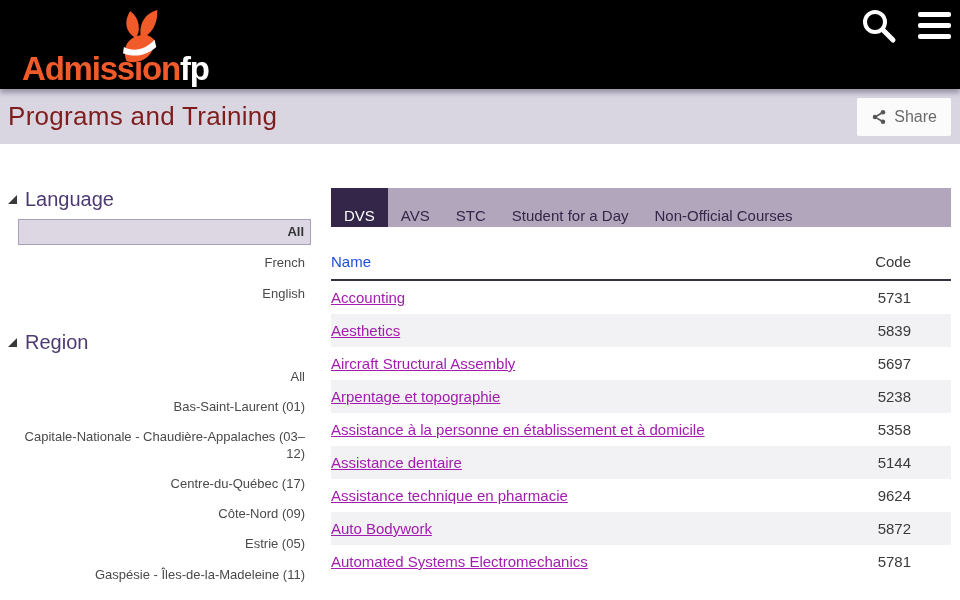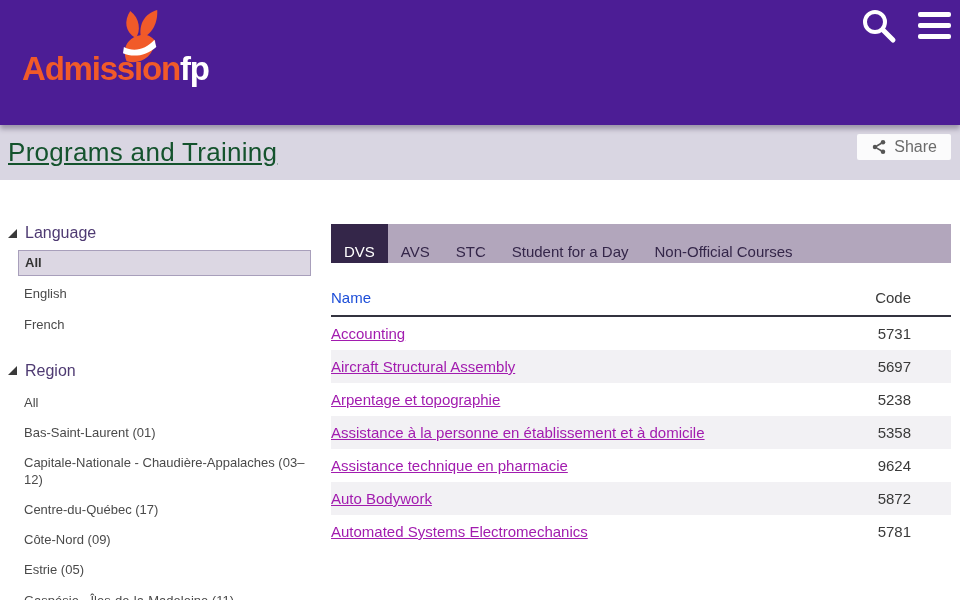--- a/index.html
+++ b/index.html
@@ -6,22 +6,22 @@
   html, body { margin: 0; padding: 0; }
   body {
     width: 960px; height: 600px; overflow: hidden;
     background: #ffffff;
     font-family: "Liberation Sans", sans-serif;
     color: #4a4a4a;
   }
 
   
   .app-header {
-    position: relative; height: 125px;
-    background: #4c1d95;
+    position: relative; height: 89px;
+    background: #000000;
     box-shadow: 0 4px 5px rgba(40, 30, 60, 0.35);
     z-index: 5;
   }
   .logo {
     position: absolute; left: 22px; top: 10px;
     width: 180px; height: 80px; cursor: pointer;
   }
   .fox-icon { position: absolute; left: 96px; top: 0; }
   .logo-text {
     position: absolute; left: 0; bottom: 2px;
@@ -42,45 +42,44 @@
 
   
   .title-bar {
     position: relative; height: 55px;
     background: #d9d6e2;
     display: flex; align-items: center;
   }
   .page-title {
     margin: 0 0 0 8px;
     font-size: 26px; font-weight: 400; letter-spacing: 0.3px;
-    color: #14532d;
-    text-decoration: underline;
+    color: #7f1d1d;
   }
   .share-btn {
     position: absolute; right: 9px; top: 9px;
-    height: 26px; padding: 0 14px;
+    height: 38px; padding: 0 14px;
     background: #fbfbfc; border: none; border-radius: 2px;
     display: flex; align-items: center; gap: 7px;
     font-family: inherit; font-size: 16px; color: #6b6b6b;
     cursor: pointer;
   }
 
   
   .content { display: flex; padding: 44px 9px 0 8px; }
   .sidebar { width: 303px; flex-shrink: 0; }
   .main { flex: 1; margin-left: 20px; min-width: 0; }
 
   
   .facet + .facet { margin-top: 22px; }
   .facet-header {
     display: flex; align-items: center; gap: 8px;
-    font-size: 16px; color: #4e3a72; cursor: pointer;
+    font-size: 20px; color: #4e3a72; cursor: pointer;
     margin-bottom: 8px;
   }
-  .facet-items { list-style: none; margin: 0; padding: 0 0 0 10px; }
+  .facet-items { list-style: none; margin: 0; padding: 0 0 0 10px; text-align: right; }
   .facet-item {
     font-size: 13px; color: #4a4a4a;
     padding: 7px 6px; cursor: pointer; line-height: 1.25;
   }
   .facet-item.selected {
     background: #dcd7e3; border: 1px solid #a89fbb;
     font-weight: bold; color: #333333;
     padding: 4px 6px; margin-bottom: 3px;
   }
 
@@ -146,22 +145,22 @@
 
     <div class="facet">
       <div class="facet-header">
         <svg width="9" height="9" viewBox="0 0 9 9">
             <polygon points="9,0 9,9 0,9" fill="#3a3a3a"></polygon>
           </svg>
         <span>Language</span>
       </div>
       <ul class="facet-items">
         <li class="facet-item selected">All</li>
+        <li class="facet-item">French</li>
         <li class="facet-item">English</li>
-        <li class="facet-item">French</li>
       </ul>
     </div>
 
     <div class="facet">
       <div class="facet-header">
         <svg width="9" height="9" viewBox="0 0 9 9">
             <polygon points="9,0 9,9 0,9" fill="#3a3a3a"></polygon>
           </svg>
         <span>Region</span>
       </div>
@@ -195,32 +194,40 @@
           <th>Name</th>
           <th class="code-col">Code</th>
         </tr>
       </thead>
       <tbody>
         <tr>
           <td><a>Accounting</a></td>
           <td class="code-col">5731</td>
         </tr>
         <tr>
+          <td><a>Aesthetics</a></td>
+          <td class="code-col">5839</td>
+        </tr>
+        <tr>
           <td><a>Aircraft Structural Assembly</a></td>
           <td class="code-col">5697</td>
         </tr>
         <tr>
           <td><a>Arpentage et topographie</a></td>
           <td class="code-col">5238</td>
         </tr>
         <tr>
           <td><a>Assistance à la personne en établissement et à domicile</a></td>
           <td class="code-col">5358</td>
         </tr>
         <tr>
+          <td><a>Assistance dentaire</a></td>
+          <td class="code-col">5144</td>
+        </tr>
+        <tr>
           <td><a>Assistance technique en pharmacie</a></td>
           <td class="code-col">9624</td>
         </tr>
         <tr>
           <td><a>Auto Bodywork</a></td>
           <td class="code-col">5872</td>
         </tr>
         <tr>
           <td><a>Automated Systems Electromechanics</a></td>
           <td class="code-col">5781</td>

